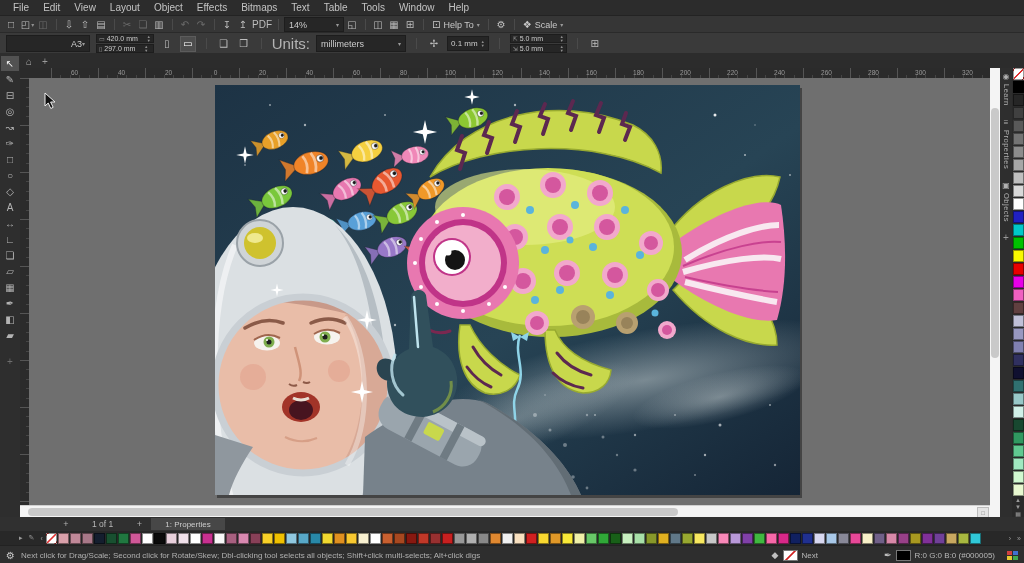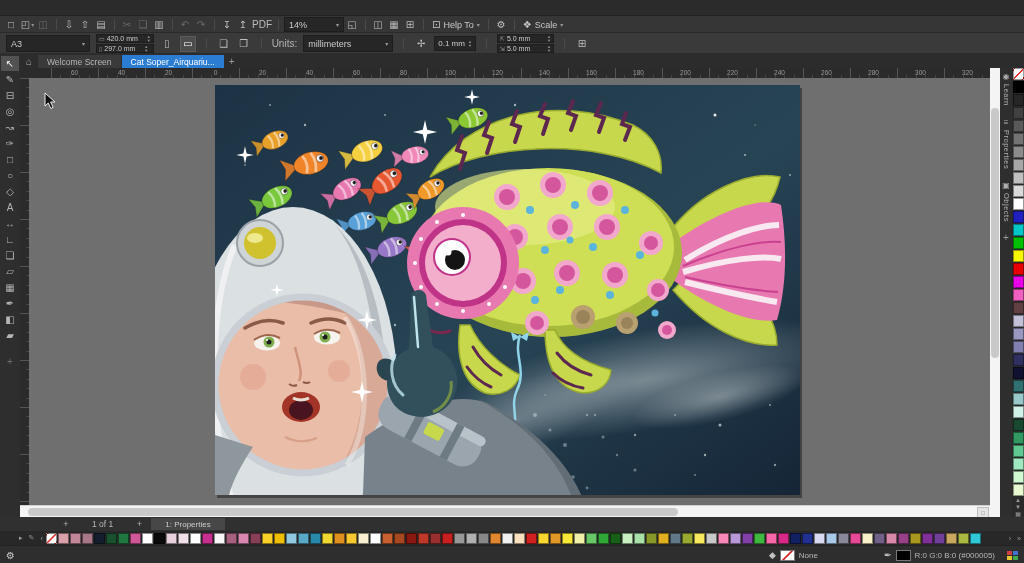--- a/index.html
+++ b/index.html
@@ -34,21 +34,21 @@
   .pcombo{height:15px;background:#262626;border:1px solid #1d1d1d;color:#cccccc;font-size:9px;
           display:inline-flex;align-items:center;justify-content:space-between;padding:0 4px;}
   .dimstack{display:flex;flex-direction:column;gap:1px;}
   .dimrow{display:flex;align-items:center;gap:2px;background:#262626;border:1px solid #1d1d1d;height:7px;padding:0 2px;}
   .dimrow .ic{font-size:6px;color:#9a9a9a;}
   .dimrow .val{font-size:7px;color:#cccccc;min-width:38px;}
   .stepper{display:flex;flex-direction:column;justify-content:center;color:#8f8f8f;font-size:4px;line-height:4px;}
   .sqbtn{width:14px;height:14px;display:inline-flex;align-items:center;justify-content:center;
          color:#bdbdbd;font-size:10px;}
   .sqbtn.on{background:#4d4d4d;color:#fff;border:1px solid #5c5c5c;}
-  .plabel{font-size:10px;color:#b4b4b4;}
+  .plabel{font-size:15px;color:#b4b4b4;}
   .field{height:13px;background:#262626;border:1px solid #1d1d1d;color:#ccc;font-size:8px;
          display:inline-flex;align-items:center;padding:0 3px;gap:3px;}
 
   
   .tabrow{top:53px;left:20px;right:0;height:15px;background:#2c2c2c;display:flex;align-items:flex-end;border-bottom:1px solid #242424;}
   .homebtn{width:18px;height:13px;display:flex;align-items:center;justify-content:center;color:#b0b0b0;font-size:10px;}
   .doctab{height:13px;padding:0 9px;display:flex;align-items:center;background:#3a3a3a;color:#b8b8b8;
           font-size:8.5px;margin-right:1px;white-space:nowrap;}
   .doctab.active{background:#2b7cd3;color:#ffffff;}
   .newtab{width:14px;height:13px;display:flex;align-items:center;justify-content:center;color:#9a9a9a;font-size:10px;}
@@ -119,20 +119,36 @@
   .outsw{width:13px;height:9px;border:1px solid #777;background:#000;}
   .sicon{font-size:9px;color:#c0c0c0;}
   .palicon{display:grid;grid-template-columns:5px 5px;grid-template-rows:4px 4px;gap:1px;margin-left:6px;}
   .palicon span{display:block;}
 </style>
 </head>
 <body>
 
 <div class="app">
 
+  <div class="abs menubar">
+    <div style="display:flex;">
+        <span class="menu-item">File</span>
+        <span class="menu-item">Edit</span>
+        <span class="menu-item">View</span>
+        <span class="menu-item">Layout</span>
+        <span class="menu-item">Object</span>
+        <span class="menu-item">Effects</span>
+        <span class="menu-item">Bitmaps</span>
+        <span class="menu-item">Text</span>
+        <span class="menu-item">Table</span>
+        <span class="menu-item">Tools</span>
+        <span class="menu-item">Window</span>
+        <span class="menu-item">Help</span>
+      </div>
+  </div>
 
   <div class="abs toolbar">
     <div style="display:flex;align-items:center;gap:1px;">
         <span class="tbtn">
           <span class="glyph">□</span>
           <span class="dd"></span>
         </span>
         <span class="tbtn">
           <span class="glyph">◰</span>
           <span class="dd">▾</span>
@@ -226,21 +242,21 @@
       </span>
     <span class="sep"></span>
     <span class="labelbtn">
       <span class="glyph">❖</span>
       <span>Scale</span>
       <span class="arr">▾</span>
     </span>
   </div>
 
   <div class="abs propbar">
-    <span class="pcombo" style="width:74px;">
+    <span class="pcombo" style="width:74px;justify-content:flex-end;">
       <span>A3</span>
         <span class="arr" style="font-size:6px;color:#9a9a9a;">▾</span>
     </span>
     <span class="dimstack">
       <span class="dimrow">
           <span class="ic">▭</span>
           <span class="val">420.0 mm</span>
           <span class="stepper">▲<br>▼</span>
         </span>
       <span class="dimrow">
@@ -292,28 +308,20 @@
     <span class="sep"></span>
     <span class="sqbtn">
         <span>⊞</span>
       </span>
   </div>
 
   <div class="abs tabrow">
     <span class="homebtn">
         <span>⌂</span>
       </span>
-    <div style="display:flex;align-items:flex-end;">
-        <div class="doctab">
-          <span>Welcome Screen</span>
-        </div>
-        <div class="doctab active">
-          <span>Cat Soper_Airquariu...</span>
-        </div>
-      </div>
     <span class="newtab">+</span>
   </div>
 
   <div class="abs toolbox">
     <div style="display:flex;flex-direction:column;gap:1px;align-items:center;">
         <div class="tool active">
           <span class="glyph">↖</span>
         </div>
         <div class="tool">
           <span class="glyph">✎</span>
@@ -844,24 +852,25 @@
         <span class="dswatch" style="background: rgb(200, 168, 96);"></span>
         <span class="dswatch" style="background: rgb(168, 184, 64);"></span>
         <span class="dswatch" style="background: rgb(48, 200, 216);"></span>
       </div>
     <span class="dctl" style="margin-left:auto;">›</span>
     <span class="dctl">»</span>
   </div>
 
   <div class="abs statusbar">
     <span class="gear">⚙</span>
+    <span class="hint">Next click for Drag/Scale; Second click for Rotate/Skew; Dbl-clicking tool selects all objects; Shift+click multi-selects; Alt+click digs</span>
     <span class="sgroup" style="margin-left:auto;">
       <span class="sicon">◆</span>
       <span class="fillnone"></span>
-      <span>None</span>
+      <span>Next</span>
     </span>
     <span class="sgroup" style="margin-left:60px;">
       <span class="sicon">✒</span>
       <span class="outsw"></span>
       <span>R:0 G:0 B:0 (#000005)</span>
     </span>
     <span class="palicon">
       <span style="background:#d04040;"></span>
         <span style="background:#4070d0;"></span>
       <span style="background:#e8c830;"></span>

